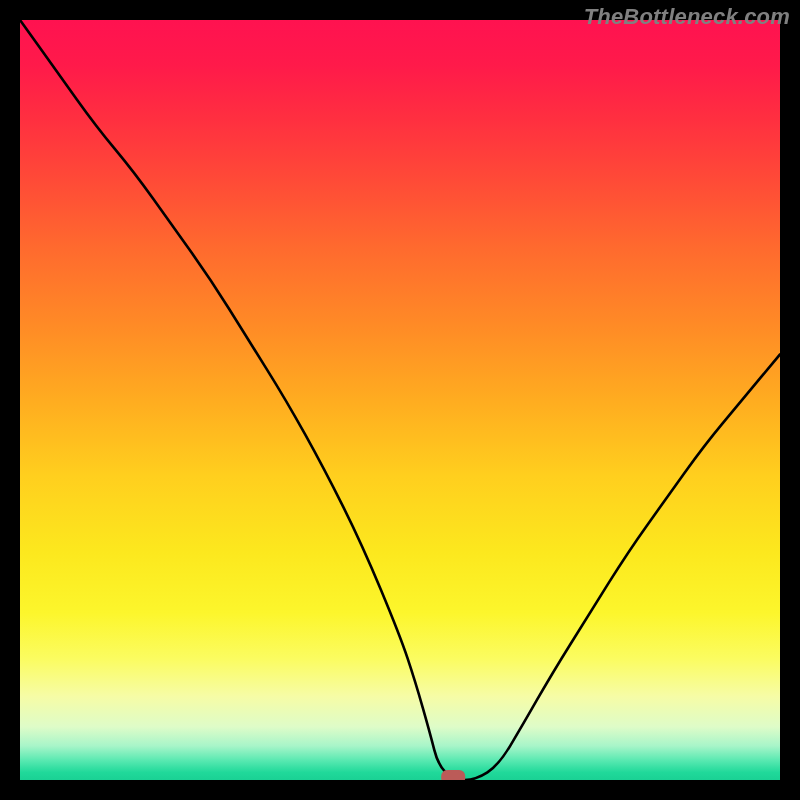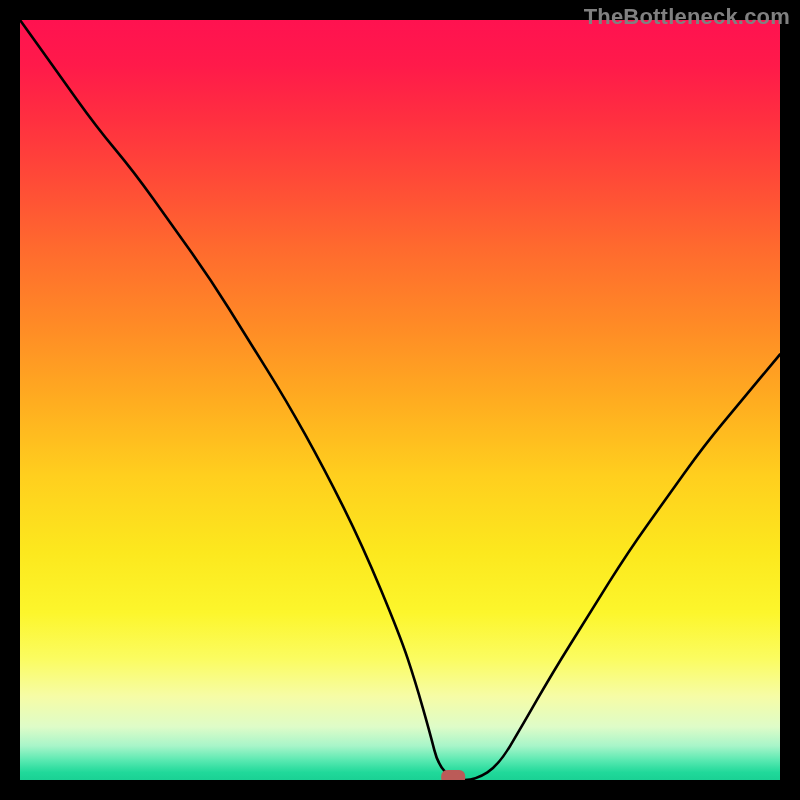--- a/index.html
+++ b/index.html
@@ -9,20 +9,21 @@
     height: 800px;
     background: #000;
     overflow: hidden;
     font-family: Arial, Helvetica, sans-serif;
   }
   .frame {
     position: relative;
     width: 800px;
     height: 800px;
     background: #000;
+    font-style: italic;
   }
   .watermark {
     position: absolute;
     top: 4px;
     right: 10px;
     font-size: 22px;
     font-weight: 600;
     color: #808080;
     letter-spacing: 0.2px;
     z-index: 10;

